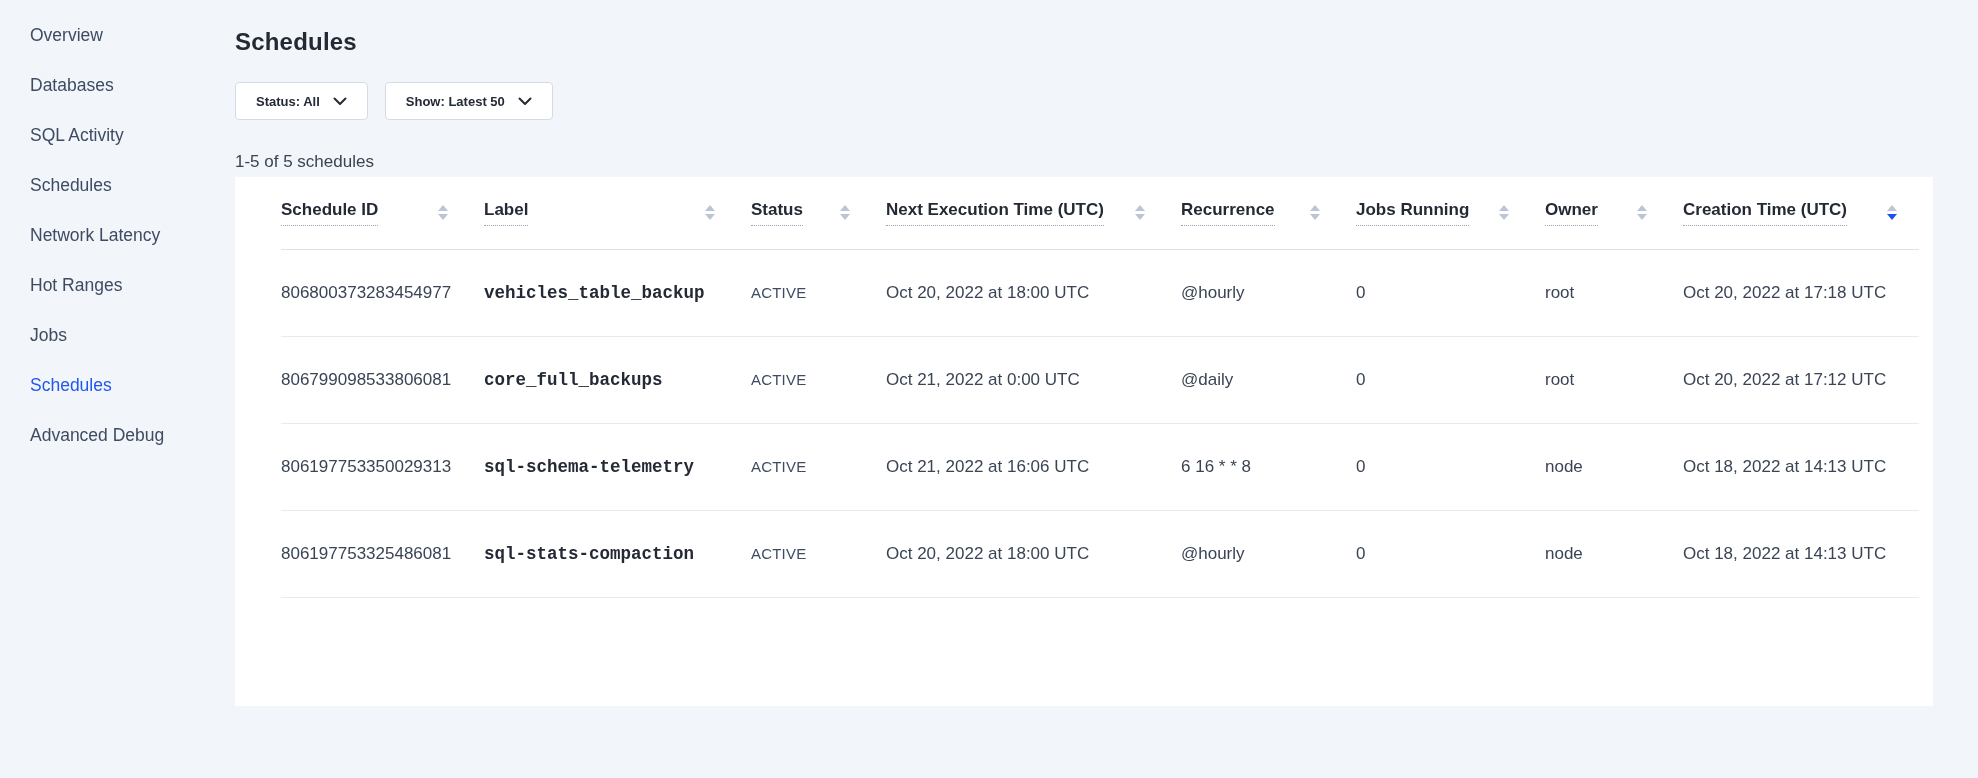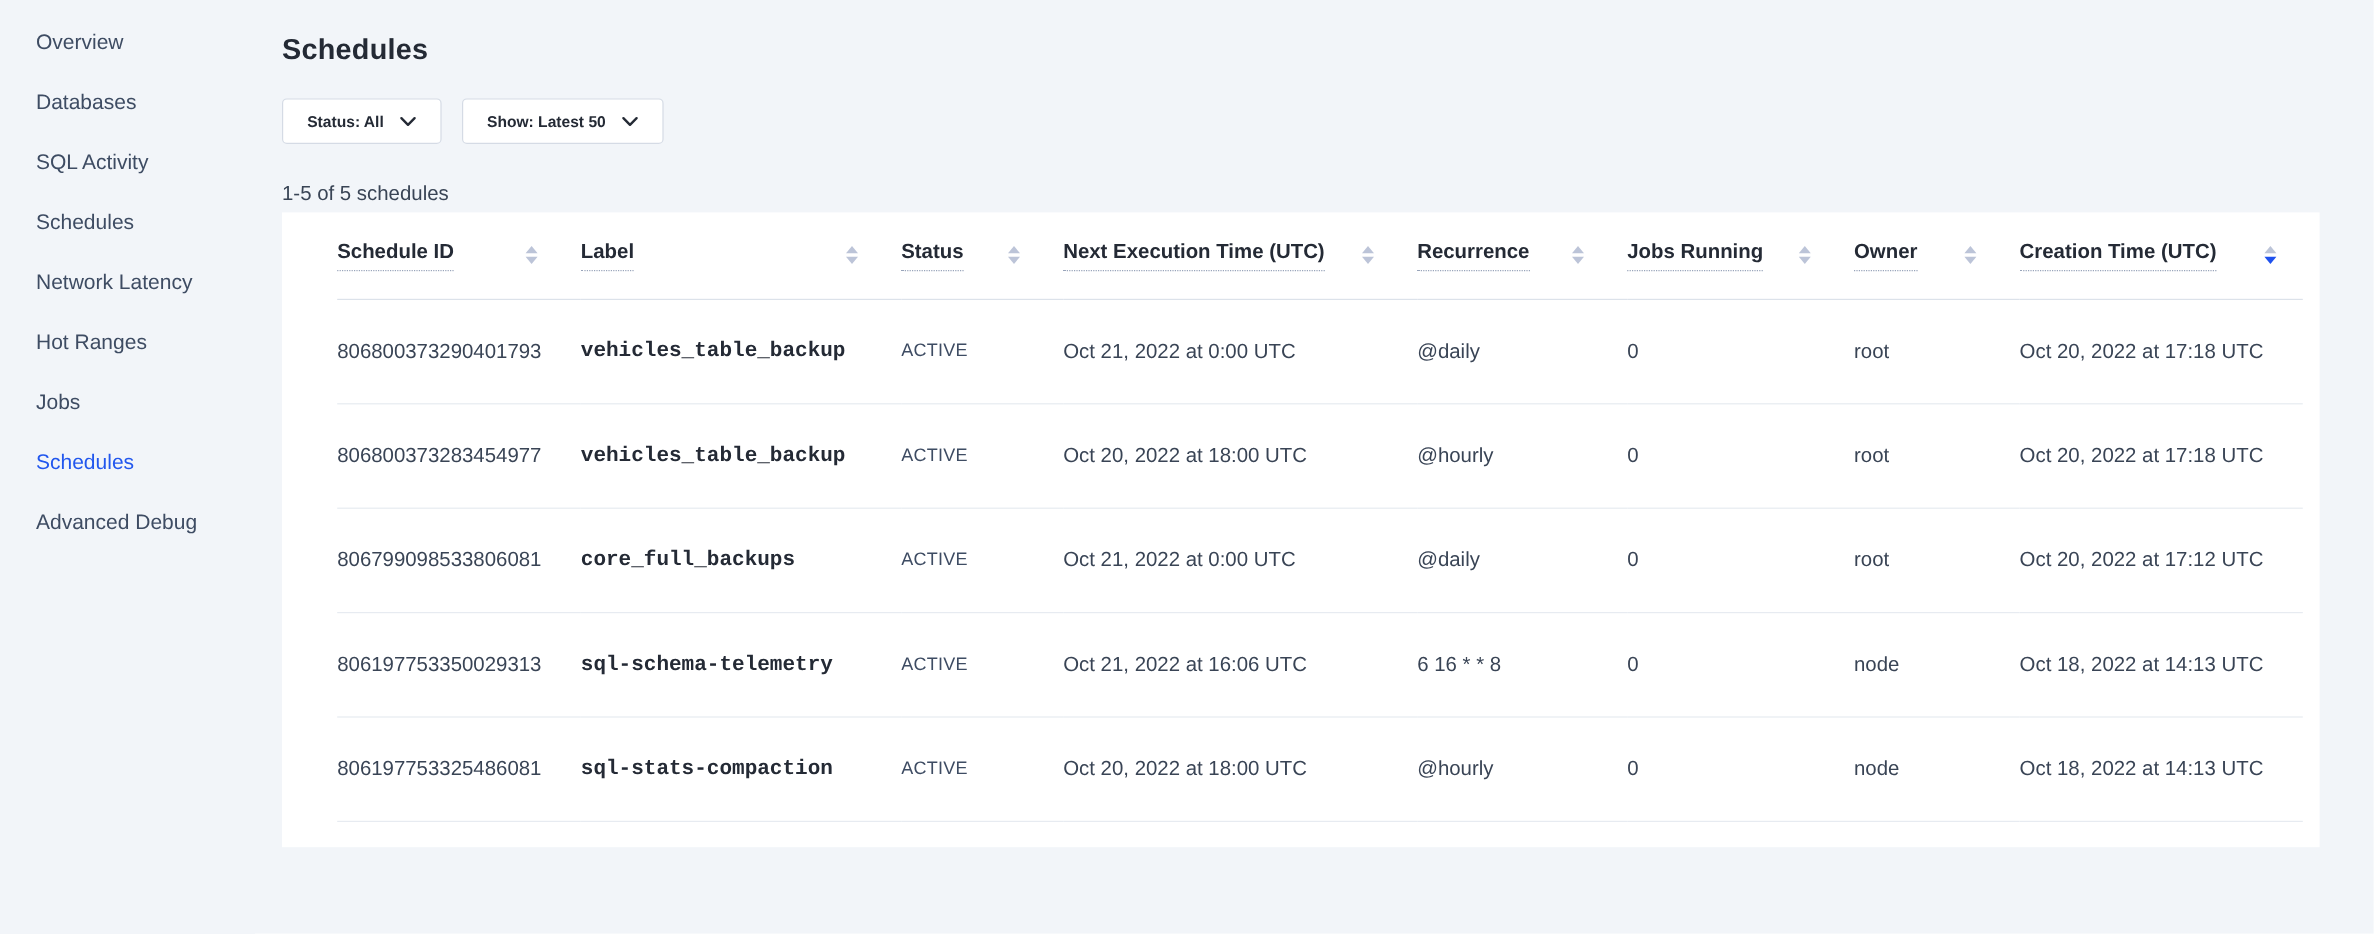--- a/index.html
+++ b/index.html
@@ -265,30 +265,20 @@
               <span class="sort-icon sorted-desc">
                   <span class="tri-up"></span>
                   <span class="tri-down"></span>
                 </span>
             </div>
           </th>
         </tr>
       </thead>
       <tbody>
         <tr>
-          <td class="cell-id">806800373290401793</td>
-          <td class="cell-label">vehicles_table_backup</td>
-          <td class="cell-status">ACTIVE</td>
-          <td>Oct 21, 2022 at 0:00 UTC</td>
-          <td>@daily</td>
-          <td>0</td>
-          <td>root</td>
-          <td>Oct 20, 2022 at 17:18 UTC</td>
-        </tr>
-        <tr>
           <td class="cell-id">806800373283454977</td>
           <td class="cell-label">vehicles_table_backup</td>
           <td class="cell-status">ACTIVE</td>
           <td>Oct 20, 2022 at 18:00 UTC</td>
           <td>@hourly</td>
           <td>0</td>
           <td>root</td>
           <td>Oct 20, 2022 at 17:18 UTC</td>
         </tr>
         <tr>

